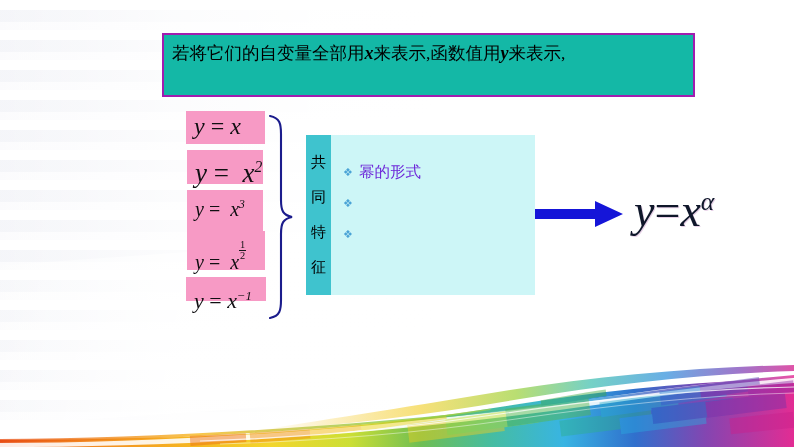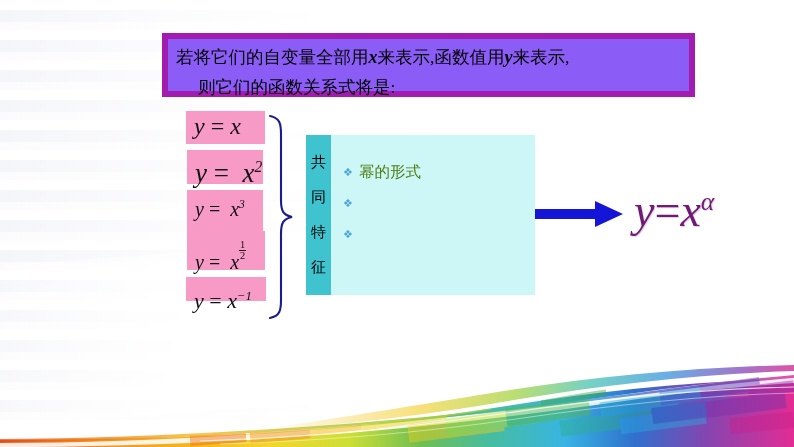--- a/index.html
+++ b/index.html
@@ -72,22 +72,22 @@
     overflow: hidden;
   }
 
   
   .header-box {
     position: absolute;
     left: 162px;
     top: 33px;
     width: 533px;
     height: 64px;
-    border: 6px solid #a21caf;
-    background: #8b5cf6;
+    border: 2px solid #a21caf;
+    background: #14b8a6;
     box-sizing: border-box;
     padding: 3px 6px 0 8px;
   }
   .header-line {
     font-size: 17.5px;
     line-height: 30px;
     color: #000000;
     white-space: nowrap;
     letter-spacing: 0px;
   }
@@ -189,21 +189,21 @@
     color: #4AA3D6;
     font-size: 11px;
     line-height: 20px;
     width: 16px;
     flex: 0 0 16px;
     text-align: left;
   }
   .bullet-text {
     font-size: 15.5px;
     line-height: 20px;
-    color: #4d7c0f;
+    color: #6d28d9;
     font-family: "Liberation Serif", "DejaVu Serif", serif;
   }
 
   
   .blue-arrow {
     position: absolute;
     left: 535px;
     top: 200px;
     width: 88px;
     height: 28px;
@@ -211,21 +211,21 @@
 
   
   .result-formula {
     position: absolute;
     left: 634px;
     top: 188px;
     font-family: "Liberation Serif", "DejaVu Serif", serif;
     font-style: italic;
     font-size: 46px;
     line-height: 1;
-    color: #701a75;
+    color: #0f172a;
     white-space: nowrap;
     text-shadow: 1px 1px 0 rgba(120,0,120,0.18);
   }
   .result-formula .op { font-style: normal; }
   .result-formula .sup {
     font-size: 0.56em;
     vertical-align: super;
   }
 </style>
 </head>
@@ -306,21 +306,20 @@
         <rect x="190" y="76" width="56" height="11" fill="#ED6B10" transform="rotate(-4 218 81)"></rect>
       </g>
 
       <path d="M794,30 C700,32 600,42 500,57 C400,72 300,81 200,84" stroke="#ffffff" stroke-width="1.2" fill="none" opacity="0.75"></path>
       <path d="M794,36 C706,38 612,48 516,62 C420,76 320,84 220,87" stroke="#ffffff" stroke-width="0.9" fill="none" opacity="0.5"></path>
     </svg>
   </div>
 
   <div class="header-box">
     <div class="header-line"><span>若将它们的自变量全部用</span><span class="hl-var">x</span><span>来表示,函数值用</span><span class="hl-var">y</span><span>来表示,</span></div>
-    <div class="header-line second">则它们的函数关系式将是:</div>
   </div>
 
   <div class="pink-stack">
 
     <div class="pink-box" style="left:0px; top:0px; width:79px; height:33px;">
       <span class="fx" style="left:8px; top:2px; font-size:24px;">y<span class="op"> = </span>x</span>
     </div>
 
     <div class="pink-box" style="left:1px; top:39px; width:76px; height:34px;">
       <span class="fx" style="left:8px; top:8px; font-size:27px;">y<span class="op">&nbsp;=&nbsp;&nbsp;</span>x<span class="sup">2</span></span>

